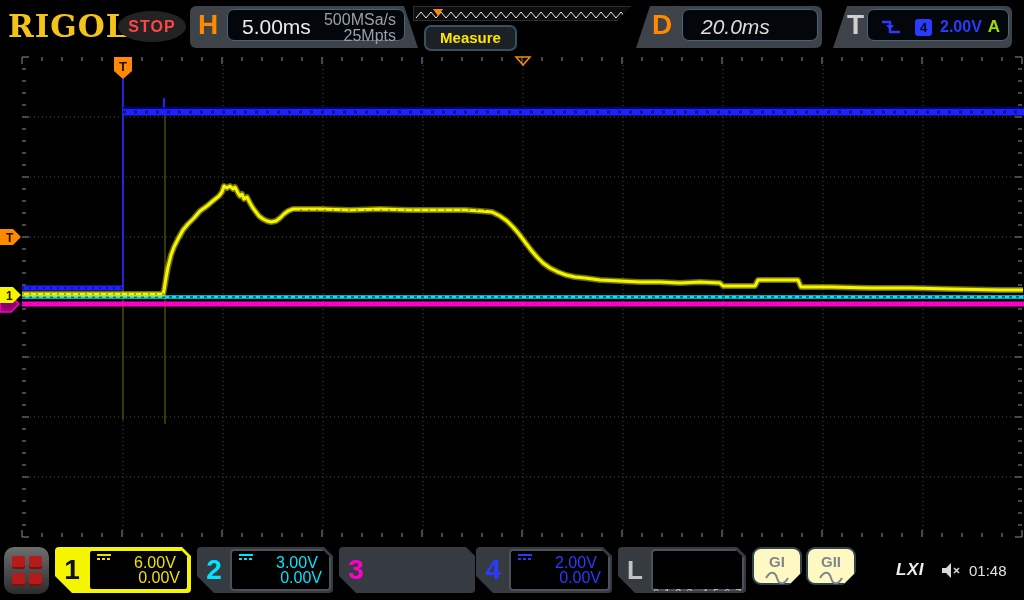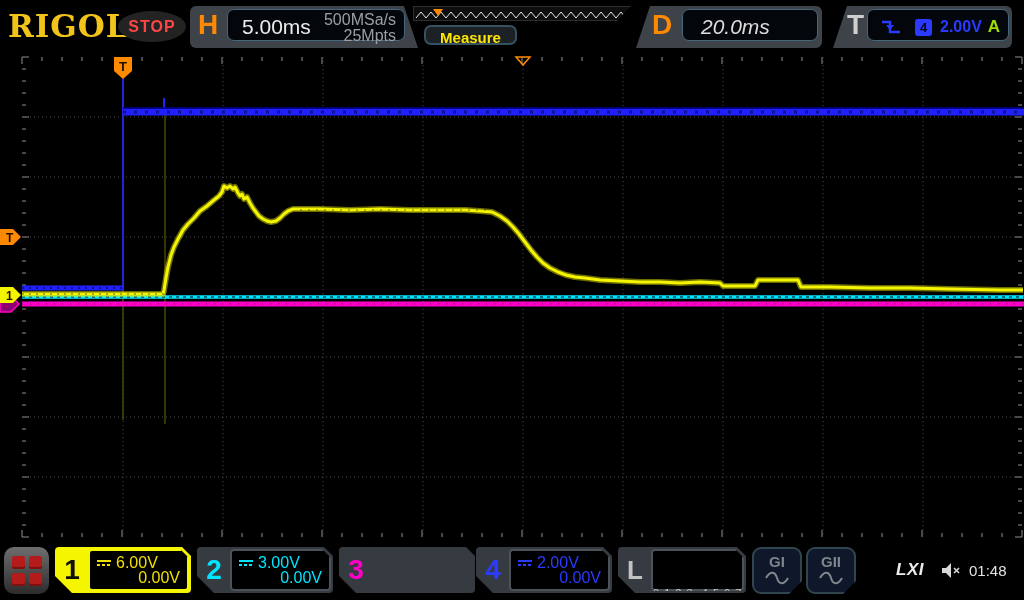--- a/index.html
+++ b/index.html
@@ -24,21 +24,21 @@
            border:1px solid #46677a; border-radius:7px; }
   #h-group { left:190px; width:228px; clip-path:polygon(0 0, calc(100% - 14px) 0, 100% 100%, 0 100%); border-radius:6px 0 0 6px; }
   #h-label { left:8px; color:#ff8a00; }
   #h-box { left:37px; width:178px; }
   #h-value { position:absolute; left:14px; top:5px; font-size:21px; color:#ececec; }
   #h-rate { position:absolute; right:8px; top:2px; text-align:right; font-size:16px;
             color:#9aa0a4; line-height:16px; }
   #wavebar { left:413px; top:6px; width:218px; height:15px; background:#0e0e0e;
              border:1px solid #2e2e2e;
              clip-path:polygon(0 0,100% 0,calc(100% - 14px) 100%,0 100%); }
-  .tb-btn { top:25px; height:20px; background:#1c2125; border:2px solid #365260;
+  .tb-btn { top:25px; height:26px; background:#1c2125; border:2px solid #365260;
             border-radius:7px; text-align:center; font-weight:bold; line-height:22px; }
   #measure-btn { left:424px; width:93px; color:#ffe600; font-size:15px; }
   #stoprun-btn { left:529px; width:95px; color:#ff2a2a; font-size:14px; letter-spacing:.5px; }
   #d-group { left:636px; width:186px; clip-path:polygon(14px 0,100% 0,100% 100%,0 100%); border-radius:0 6px 6px 0; }
   #d-label { left:16px; color:#ff8a00; }
   #d-box { left:46px; width:136px;font-style:italic; }
   #d-value { position:absolute; left:18px; top:5px; font-size:21px; color:#dcdcdc; }
   #t-group { left:833px; width:179px; clip-path:polygon(14px 0,100% 0,100% 100%,0 100%); border-radius:0 6px 6px 0; }
   #t-label { left:14px; color:#cfcfcf; }
   #t-box { left:34px; width:142px; }
@@ -61,21 +61,21 @@
   #menu-grid i { background:#b41c1c; border-radius:2px; box-shadow:inset 0 -2px 0 #7d1010; }
   .ch-block { top:2px; height:46px;
               clip-path:polygon(0 0,calc(100% - 9px) 0,100% 9px,100% 100%,17px 100%,0 calc(100% - 17px));
               border-radius:4px; }
   .ch-num { position:absolute; left:0; top:0; width:34px; height:46px; text-align:center;
             font-size:28px; font-weight:bold; line-height:46px; }
   .ch-box { position:absolute; left:33px; top:2px; right:2px; bottom:2px; background:#000;
             border-radius:4px; border:2px solid #4c5257;
             clip-path:polygon(0 0,calc(100% - 9px) 0,100% 9px,100% 100%,0 100%); }
   .ch-scale { position:absolute; left:7px; top:3px; font-size:16px; display:flex;
-              align-items:center; gap:5px; }
+              align-items:flex-start; gap:23px; }
   .ch-offset { position:absolute; right:7px; bottom:2px; font-size:16px; }
   .coup { display:inline-flex; flex-direction:column; gap:2px; }
   .coup i { display:block; width:14px; height:2px; background:currentColor; }
   .coup i.dash { background:repeating-linear-gradient(90deg,currentColor 0 3px,transparent 3px 5px); }
   #ch1-block { left:55px; width:136px; background:#f5f500; }
   #ch1-block .ch-num { color:#101000; }
   #ch1-block .ch-box { border-color:#f5f500; }
   #ch1-block .ch-scale, #ch1-block .ch-offset { color:#f0e000; }
   #ch2-block { left:197px; width:136px; background:#363b41; }
   #ch2-block .ch-num, #ch2-block .ch-scale, #ch2-block .ch-offset { color:#00e5ff; }
@@ -83,21 +83,21 @@
   #ch3-block .ch-num, #ch3-block .ch-scale, #ch3-block .ch-offset { color:#ff00c8; }
   #ch4-block { left:476px; width:136px; background:#363b41; }
   #ch4-block .ch-num, #ch4-block .ch-scale, #ch4-block .ch-offset { color:#2a3bff; }
   #la-block { left:618px; width:128px; background:#363b41; }
   #la-block .ch-num { color:#c2c2c2; font-size:26px; }
   #la-rows { position:absolute; left:33px; top:2px; right:2px; bottom:2px; background:#000;
              border-radius:4px; border:2px solid #4c5257; color:#c8c8c8;
              font-size:11px; text-align:center; padding-top:5px; line-height:15px;
              letter-spacing:1px; white-space:pre;
              clip-path:polygon(0 0,calc(100% - 9px) 0,100% 9px,100% 100%,0 100%); }
-  .gen-btn { top:2px; width:50px; height:47px; background:#0f172a; border:2px solid #31454f;
+  .gen-btn { top:2px; width:50px; height:38px; background:#fef9c3; border:2px solid #31454f;
              border-radius:9px; text-align:center; color:#7f868c; font-weight:bold;
              font-size:15px; padding-top:4px;
              clip-path:polygon(0 0,100% 0,100% calc(100% - 13px),calc(100% - 13px) 100%,0 100%); }
   #gi-btn { left:752px; } #gii-btn { left:806px; }
   .gen-btn svg { display:block; margin:1px auto 0; }
   #lxi { left:896px; top:15px; font-style:italic; font-weight:bold; font-size:17px;
          color:#ececec; letter-spacing:.5px; }
   #speaker { left:941px; top:17px; }
   #clock { left:969px; top:17px; font-size:15px; color:#e2e2e2; }
 </style>

